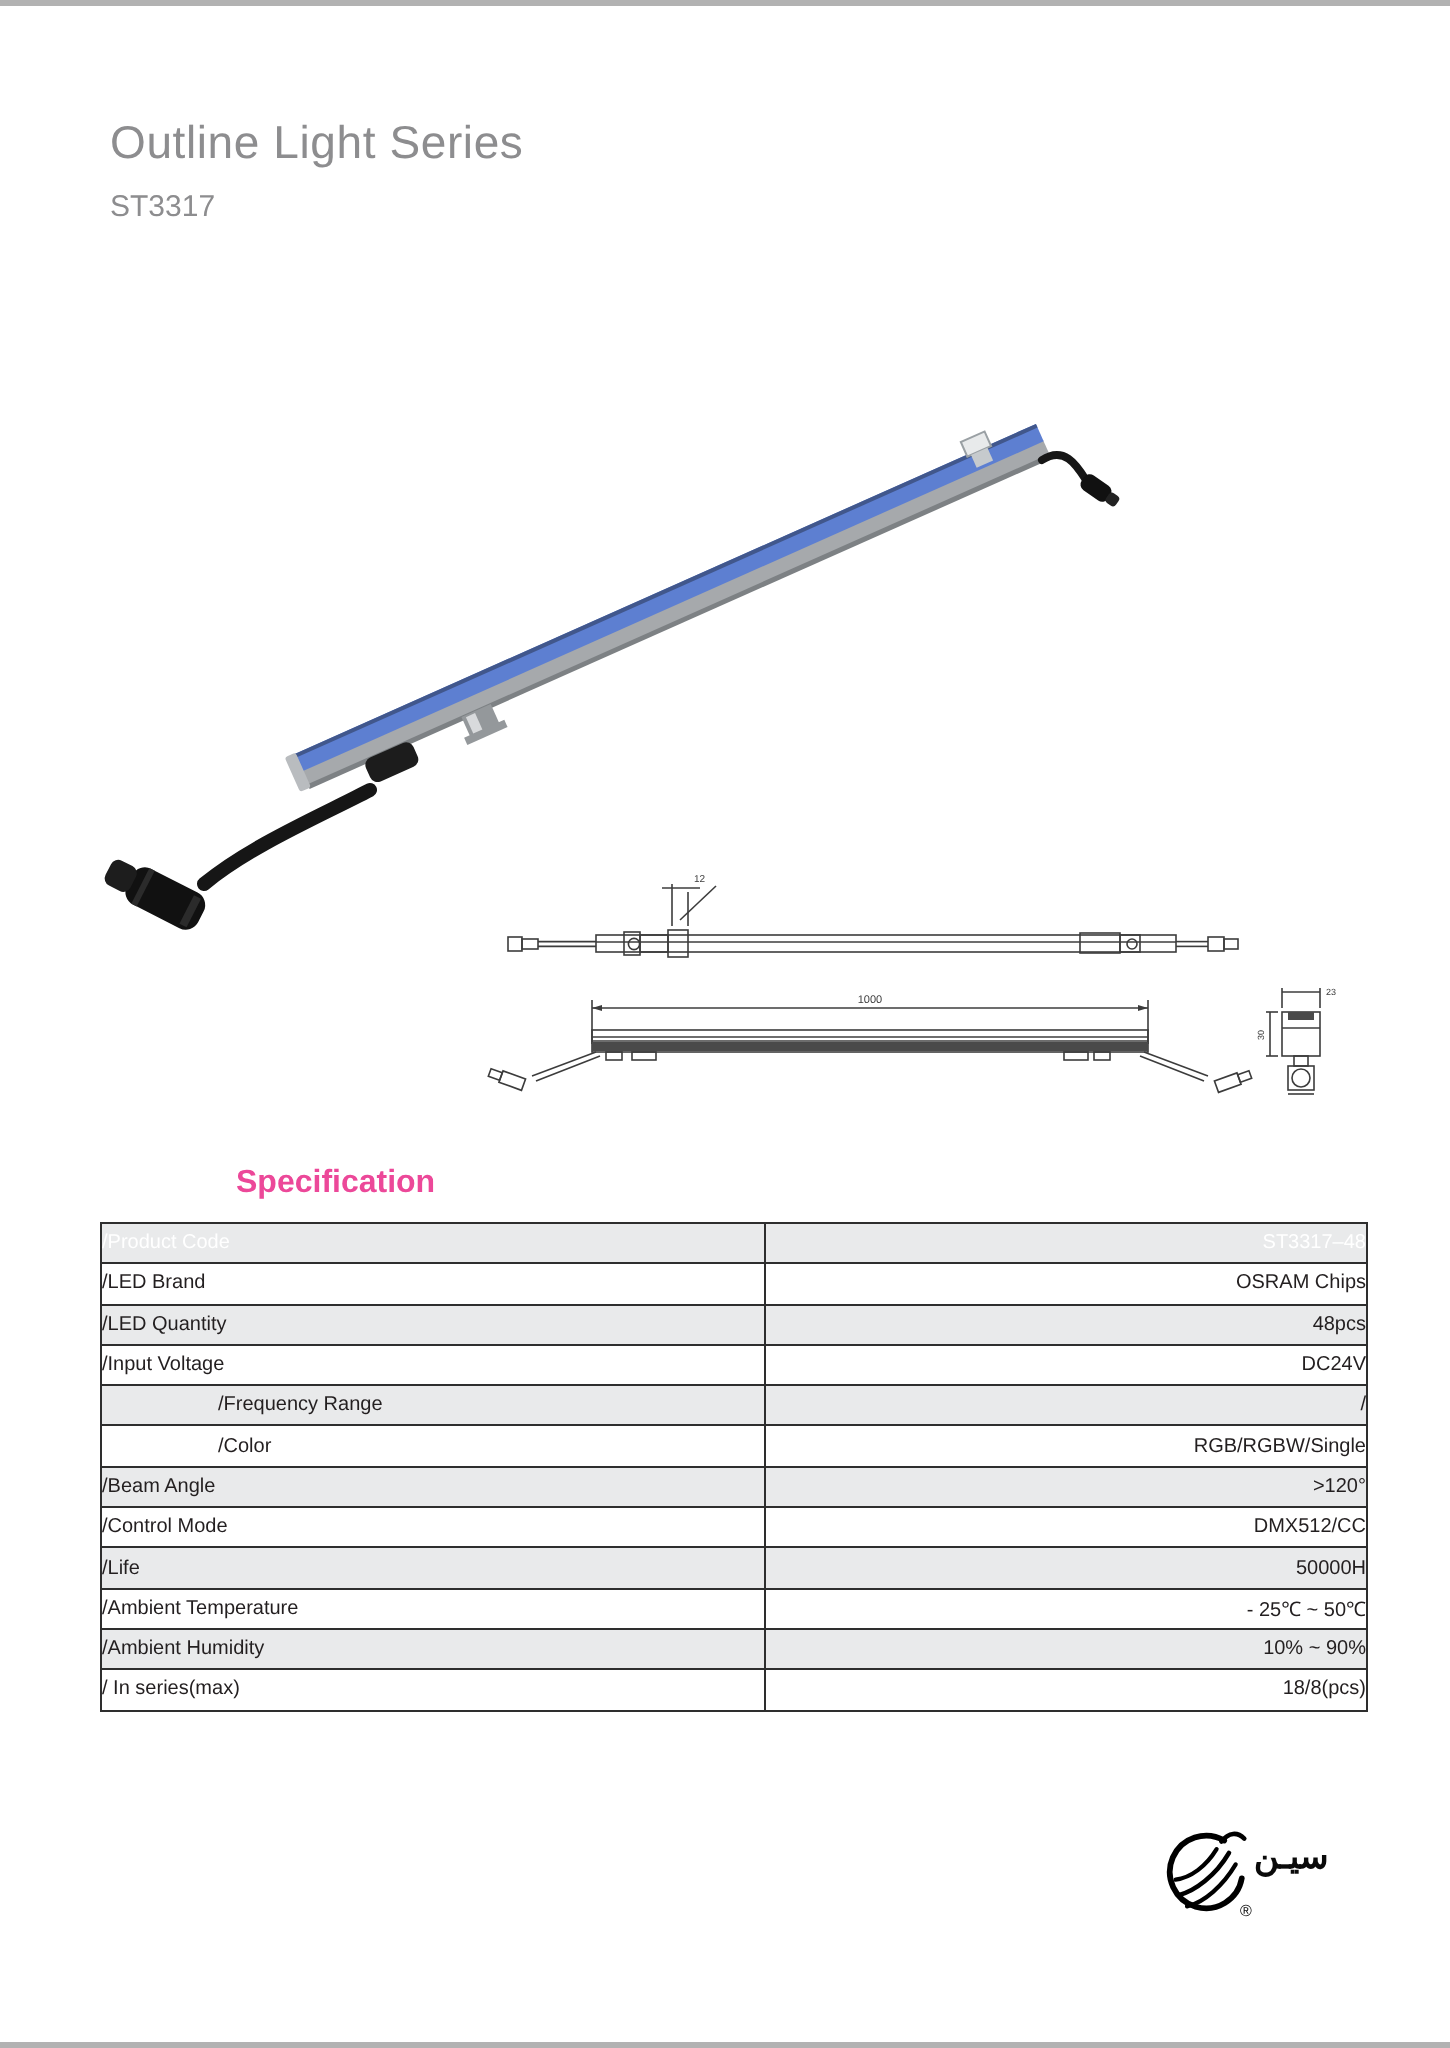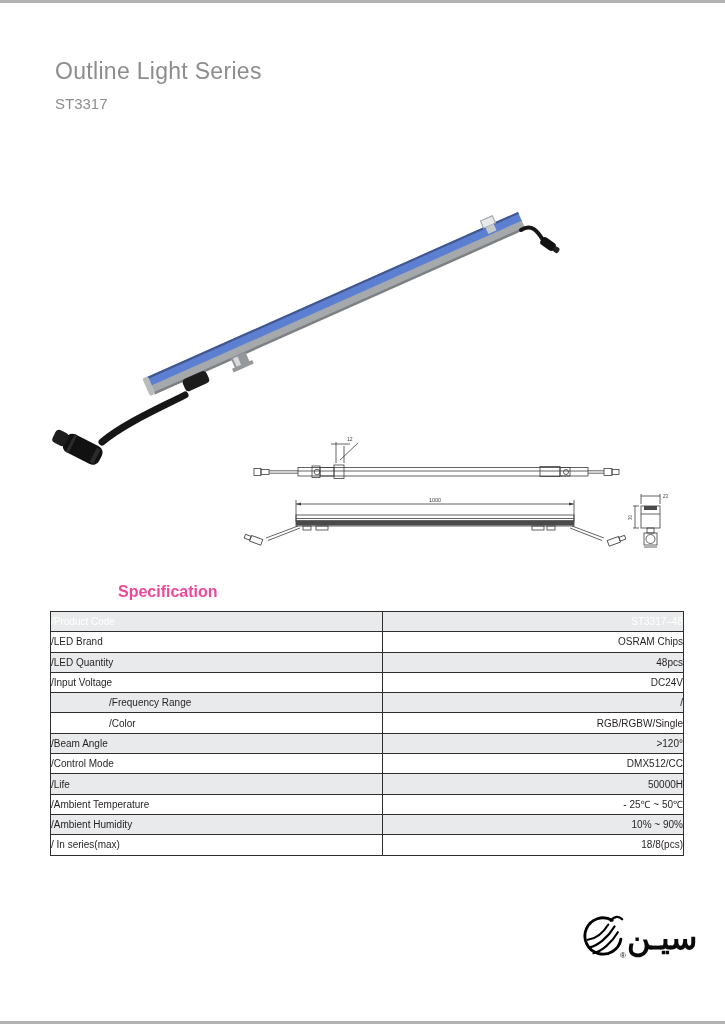--- a/index.html
+++ b/index.html
@@ -31,21 +31,21 @@
   }
   td.lbl{width:331px;padding-left:110px;}
   tr.sm td.lbl{padding-left:58px;}
   td.val{padding-left:113px;text-align:right;}
   tbody tr:nth-child(odd) td{background:#e9eaeb;}
   tr.head td{background:#58595b;color:#ffffff;}
 
   .logo{position:absolute;left:583px;top:911px;width:110px;height:52px;}
   .logo .mark{position:absolute;left:0;top:2px;}
   .logo .ar{
-    position:absolute;left:44px;top:8px;font-size:32px;font-weight:700;color:#0a0a0a;
+    position:absolute;left:44px;top:8px;font-size:17px;font-weight:700;color:#0a0a0a;
     direction:rtl;line-height:1.2;
   }
   .logo .reg{position:absolute;left:37px;top:40px;font-size:8px;color:#0a0a0a;}
 </style>
 </head>
 <body>
 
 <div class="page">
   <div class="rule top"></div>
 

